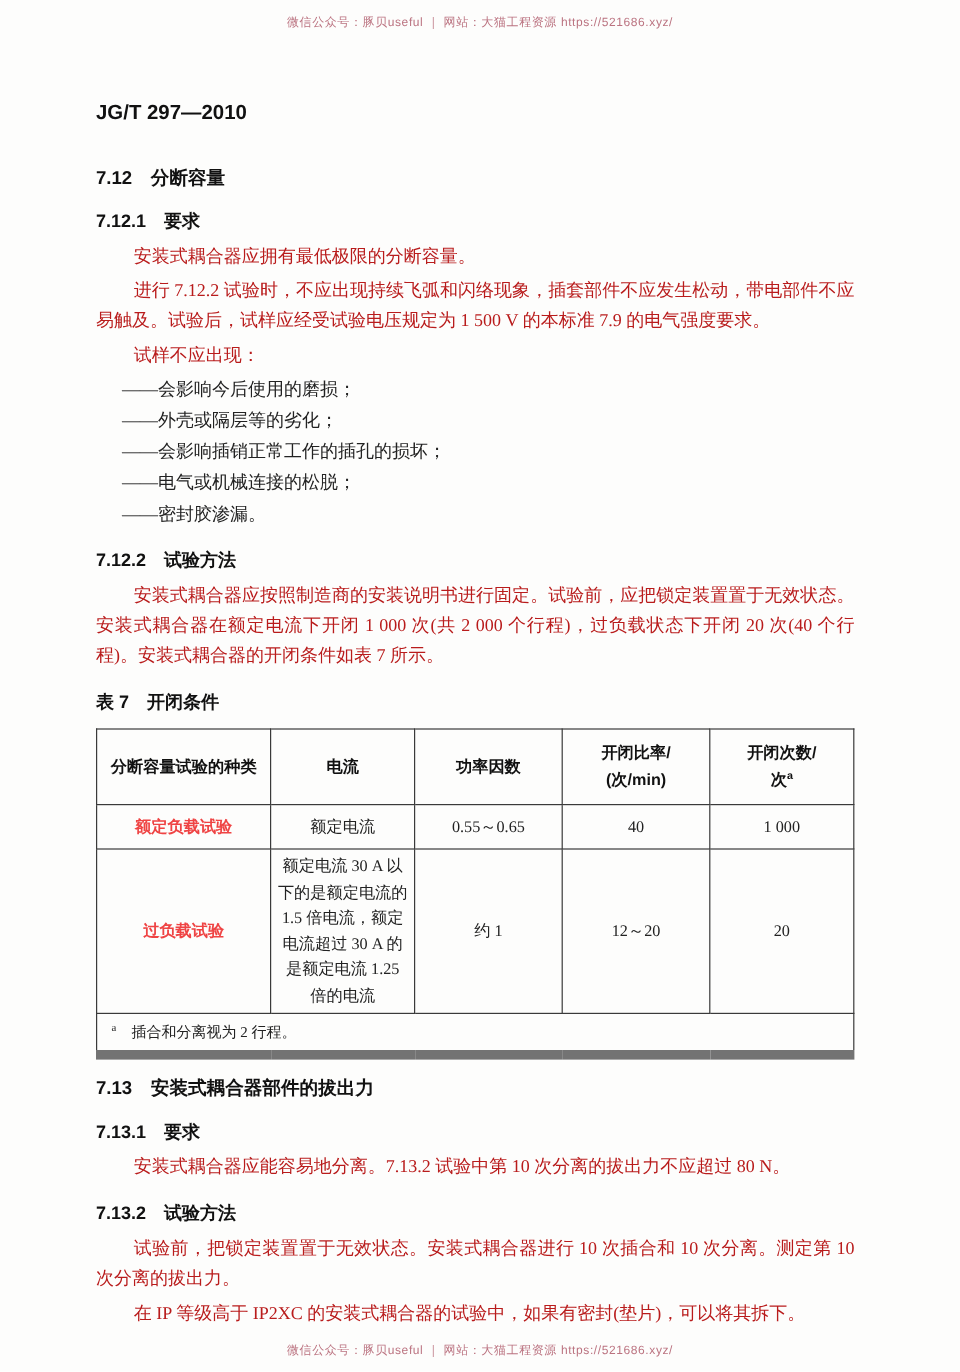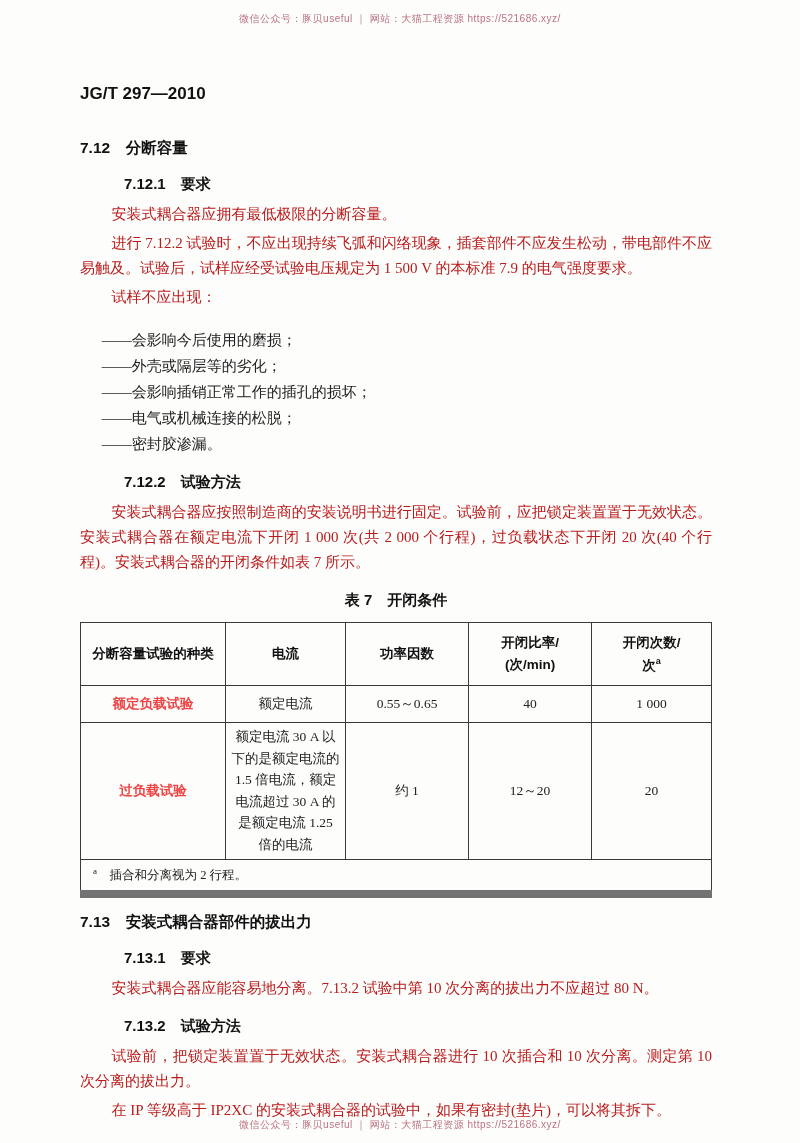--- a/index.html
+++ b/index.html
@@ -33,41 +33,40 @@
   }
   .h2{
     font-family:"Liberation Sans","DejaVu Sans",sans-serif;
     font-weight:bold;font-size:15.5px;color:#111;
     margin-top:34px;
   }
   .h3{
     font-family:"Liberation Sans","DejaVu Sans",sans-serif;
     font-weight:bold;font-size:15px;color:#111;
     margin-top:16px;
-    margin-left:44px;
   }
   .para{
     font-size:15px;line-height:25px;
     text-align:justify;
     text-indent:2.1em;
     margin-top:8px;
     color:#b91c1c;
   }
   .para.tight{margin-top:4px;}
-  .dash-list{margin-top:17px;}
+  .dash-list{margin-top:2px;}
   .dash-item{
     font-size:15px;line-height:26px;
     padding-left:1.45em;
     color:#222;
     font-weight:500;
   }
   .table-caption{
     font-family:"Liberation Sans","DejaVu Sans",sans-serif;
     font-weight:bold;font-size:15px;color:#111;
-    text-align:center;
+    text-align:left;
     margin-top:16px;
   }
   table.t7{
     width:100%;
     border-collapse:collapse;
     margin-top:12px;
     table-layout:fixed;
   }
   table.t7 th, table.t7 td{
     border:1px solid #3a3a3a;

